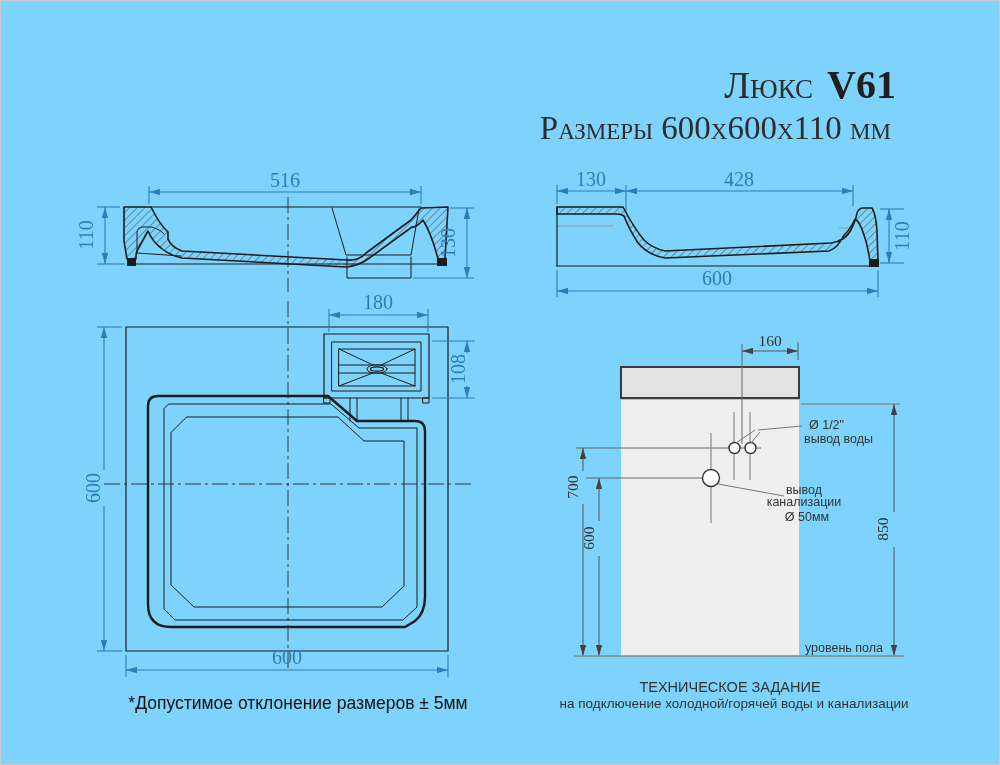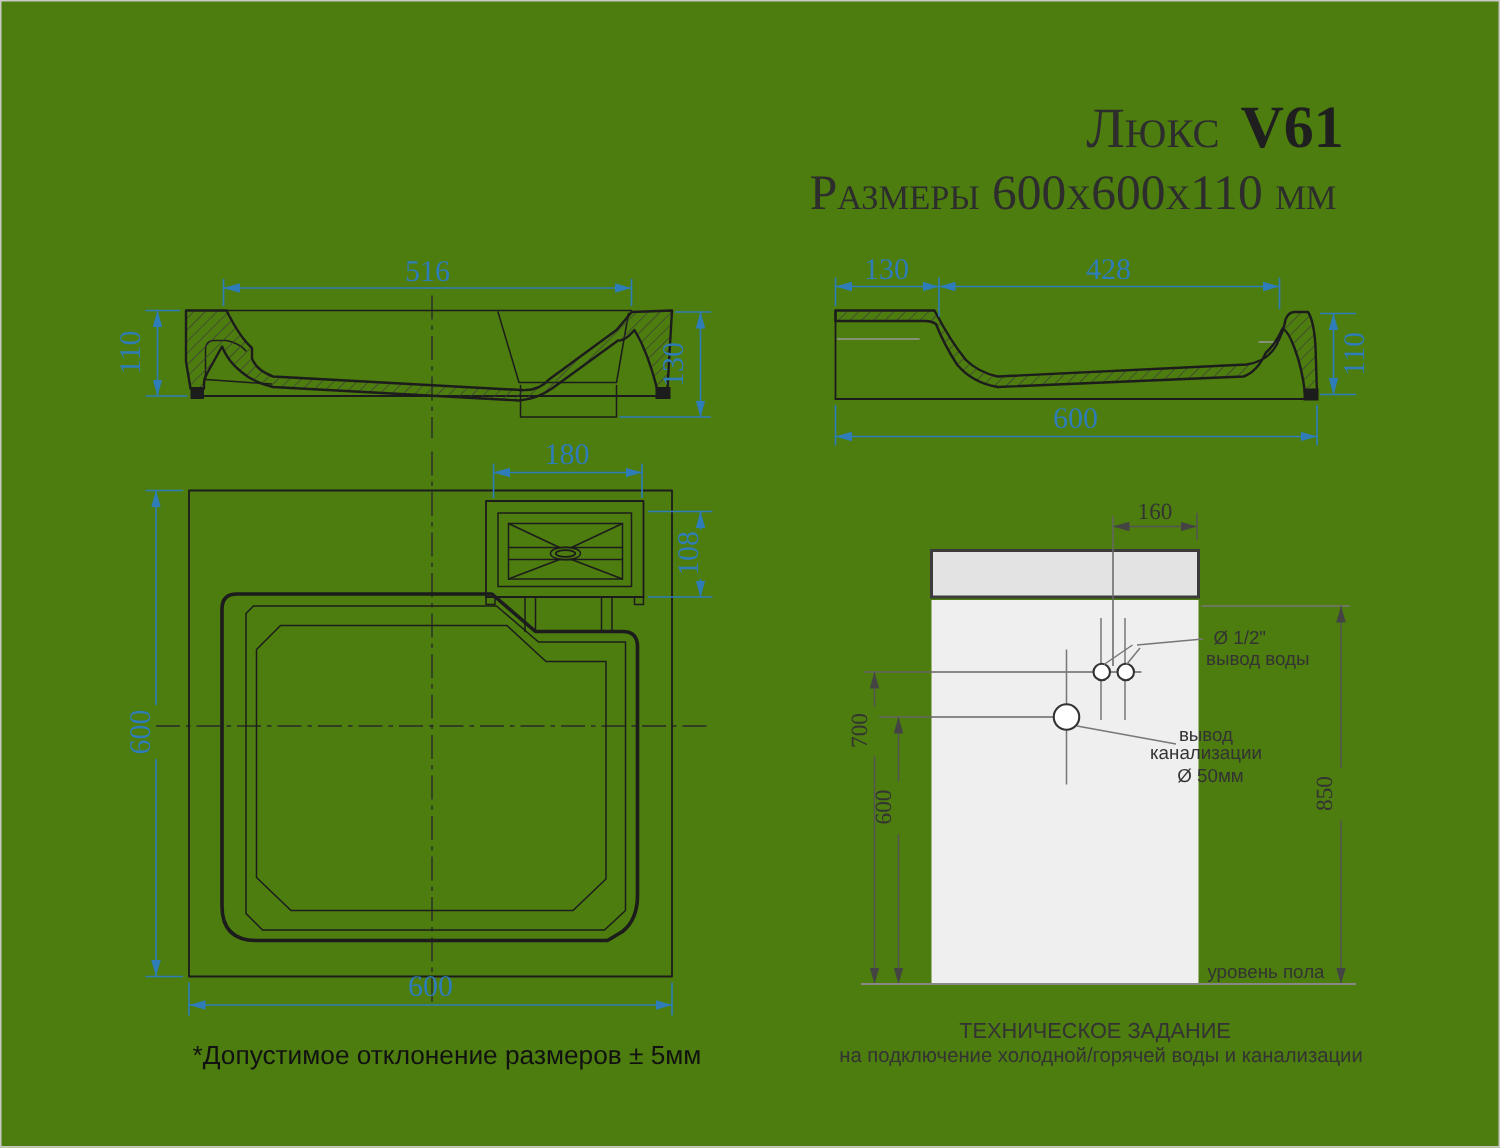--- a/index.html
+++ b/index.html
@@ -1,16 +1,16 @@
 <!DOCTYPE html>
 <html><head>
 <meta charset="utf-8">
 <style>
   html,body{margin:0;padding:0;background:#fff;}
-  .sheet{position:relative;width:998px;height:763px;border:1px solid #c9c9c9;background:#4d7c0f;
+  .sheet{position:relative;width:998px;height:763px;border:1px solid #c9c9c9;background:#7dd3fc;
          font-family:"Liberation Sans",sans-serif;}
   svg{display:block;}
   
   .draw{stroke:#1c1c1c;fill:none;stroke-width:1.2;stroke-linejoin:round;stroke-linecap:round;}
   .thick{stroke-width:2.4;}
   .thin{stroke-width:1;}
   .faint{stroke:#999;stroke-width:1;}
   .shell{fill:url(#hatch);stroke:#1c1c1c;stroke-width:1.6;stroke-linejoin:round;}
   .foot{fill:#1c1c1c;stroke:none;}
   .cline{stroke:#2a2a2a;stroke-width:0.9;fill:none;stroke-dasharray:16 4 3 4;}

